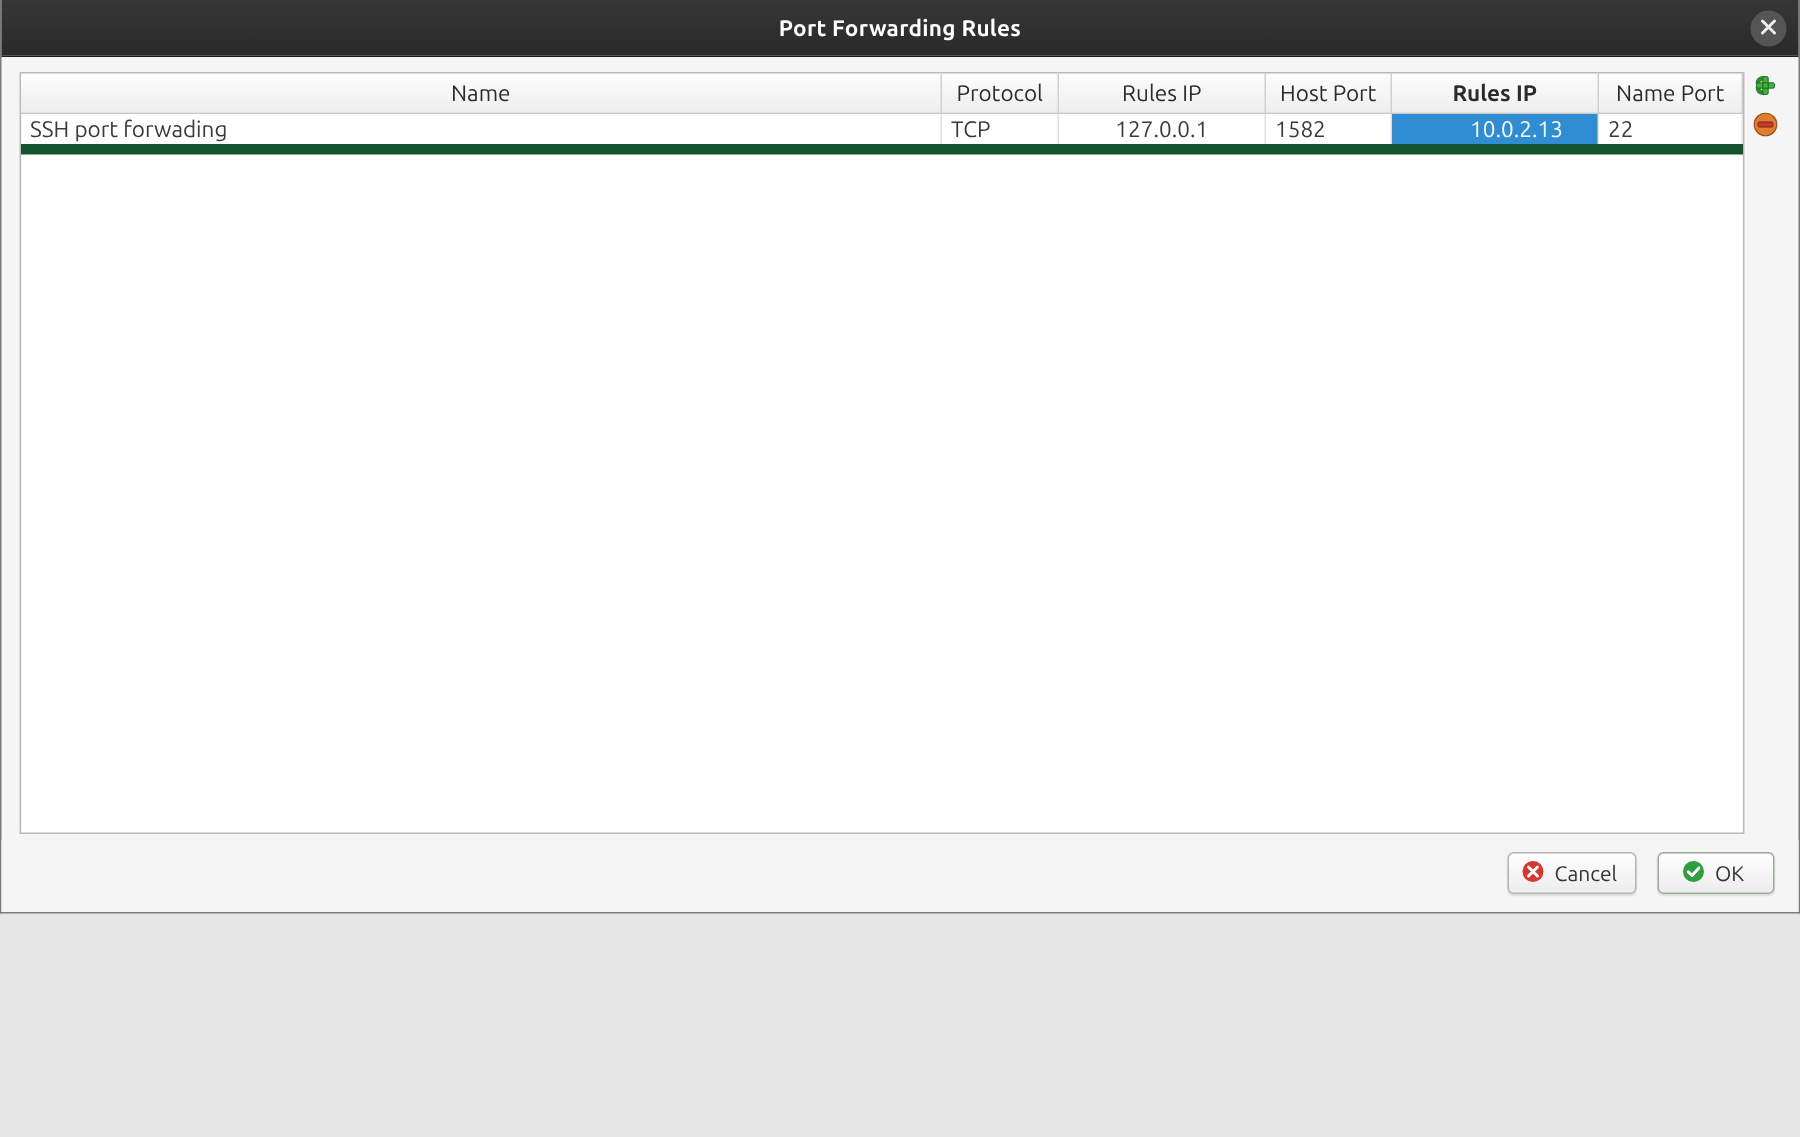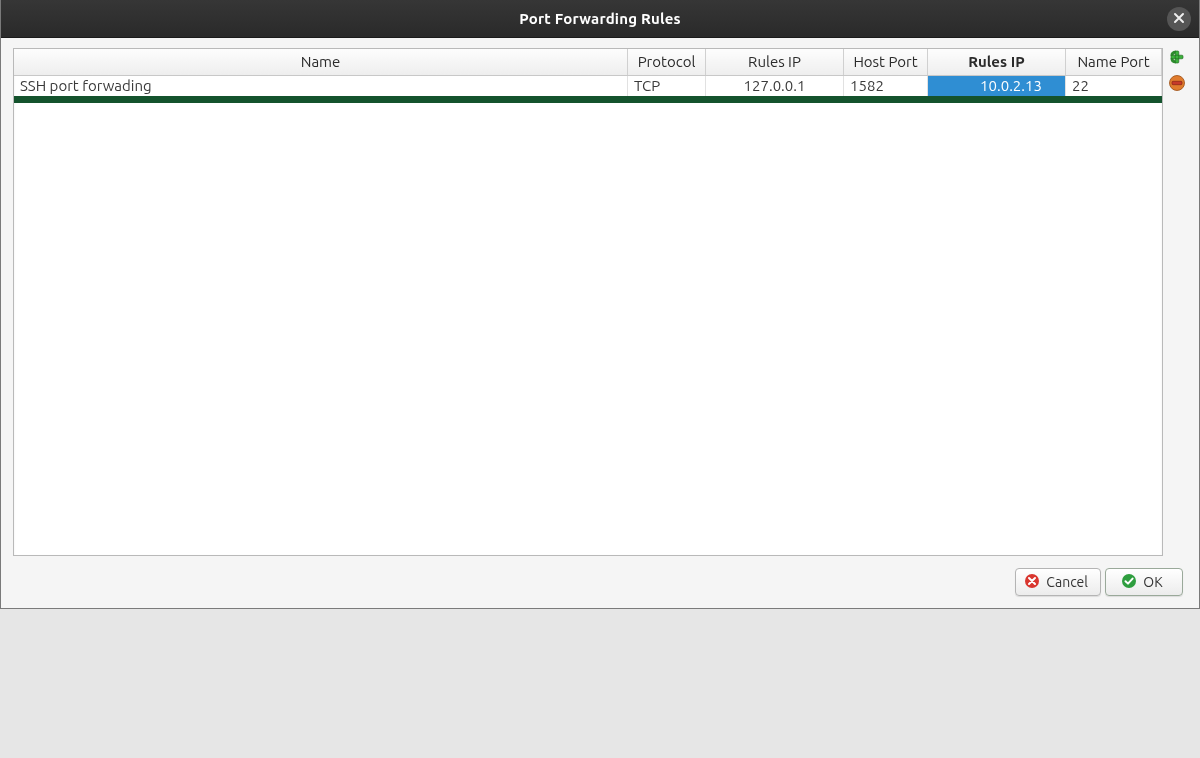--- a/index.html
+++ b/index.html
@@ -140,21 +140,21 @@
       align-items: center;
       justify-content: center;
     }
     .tool-btn svg { width: 18px; height: 18px; }
 
     
     .footer {
       display: flex;
       justify-content: flex-end;
       align-items: center;
-      gap: 4px;
+      gap: 14px;
       padding: 8px 16px 12px 16px;
       background: #f5f5f5;
     }
     .btn {
       height: 28px;
       min-width: 78px;
       padding: 0 12px 0 8px;
       border: 1px solid #b4b4b4;
       border-radius: 4px;
       background: linear-gradient(#ffffff, #ececec);

